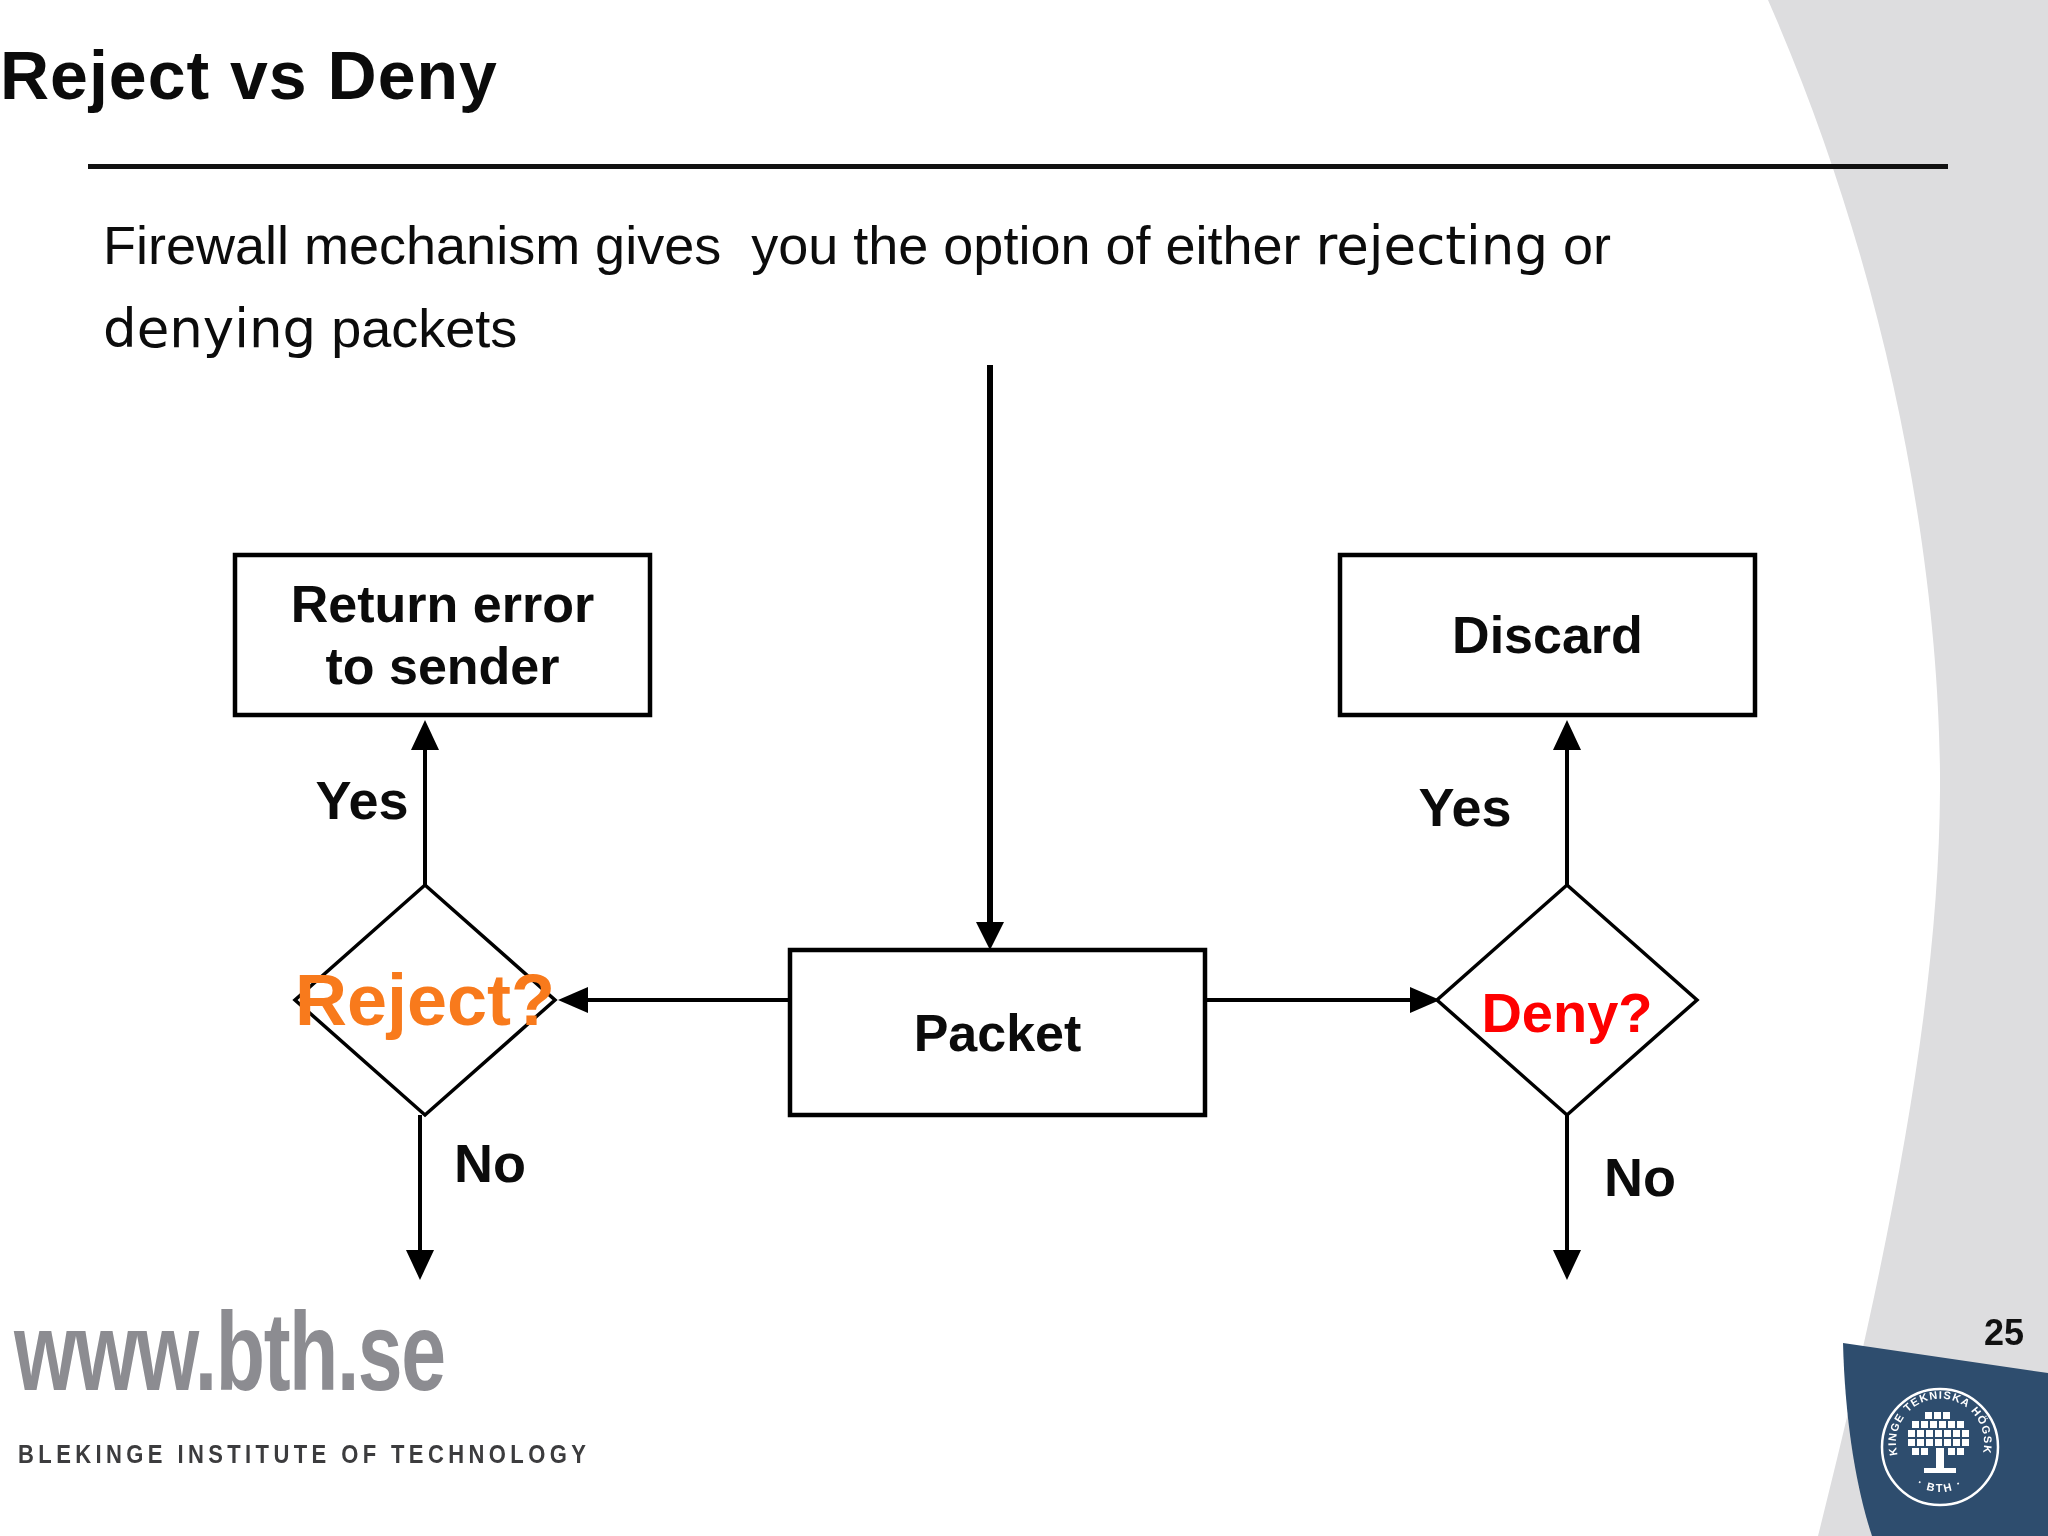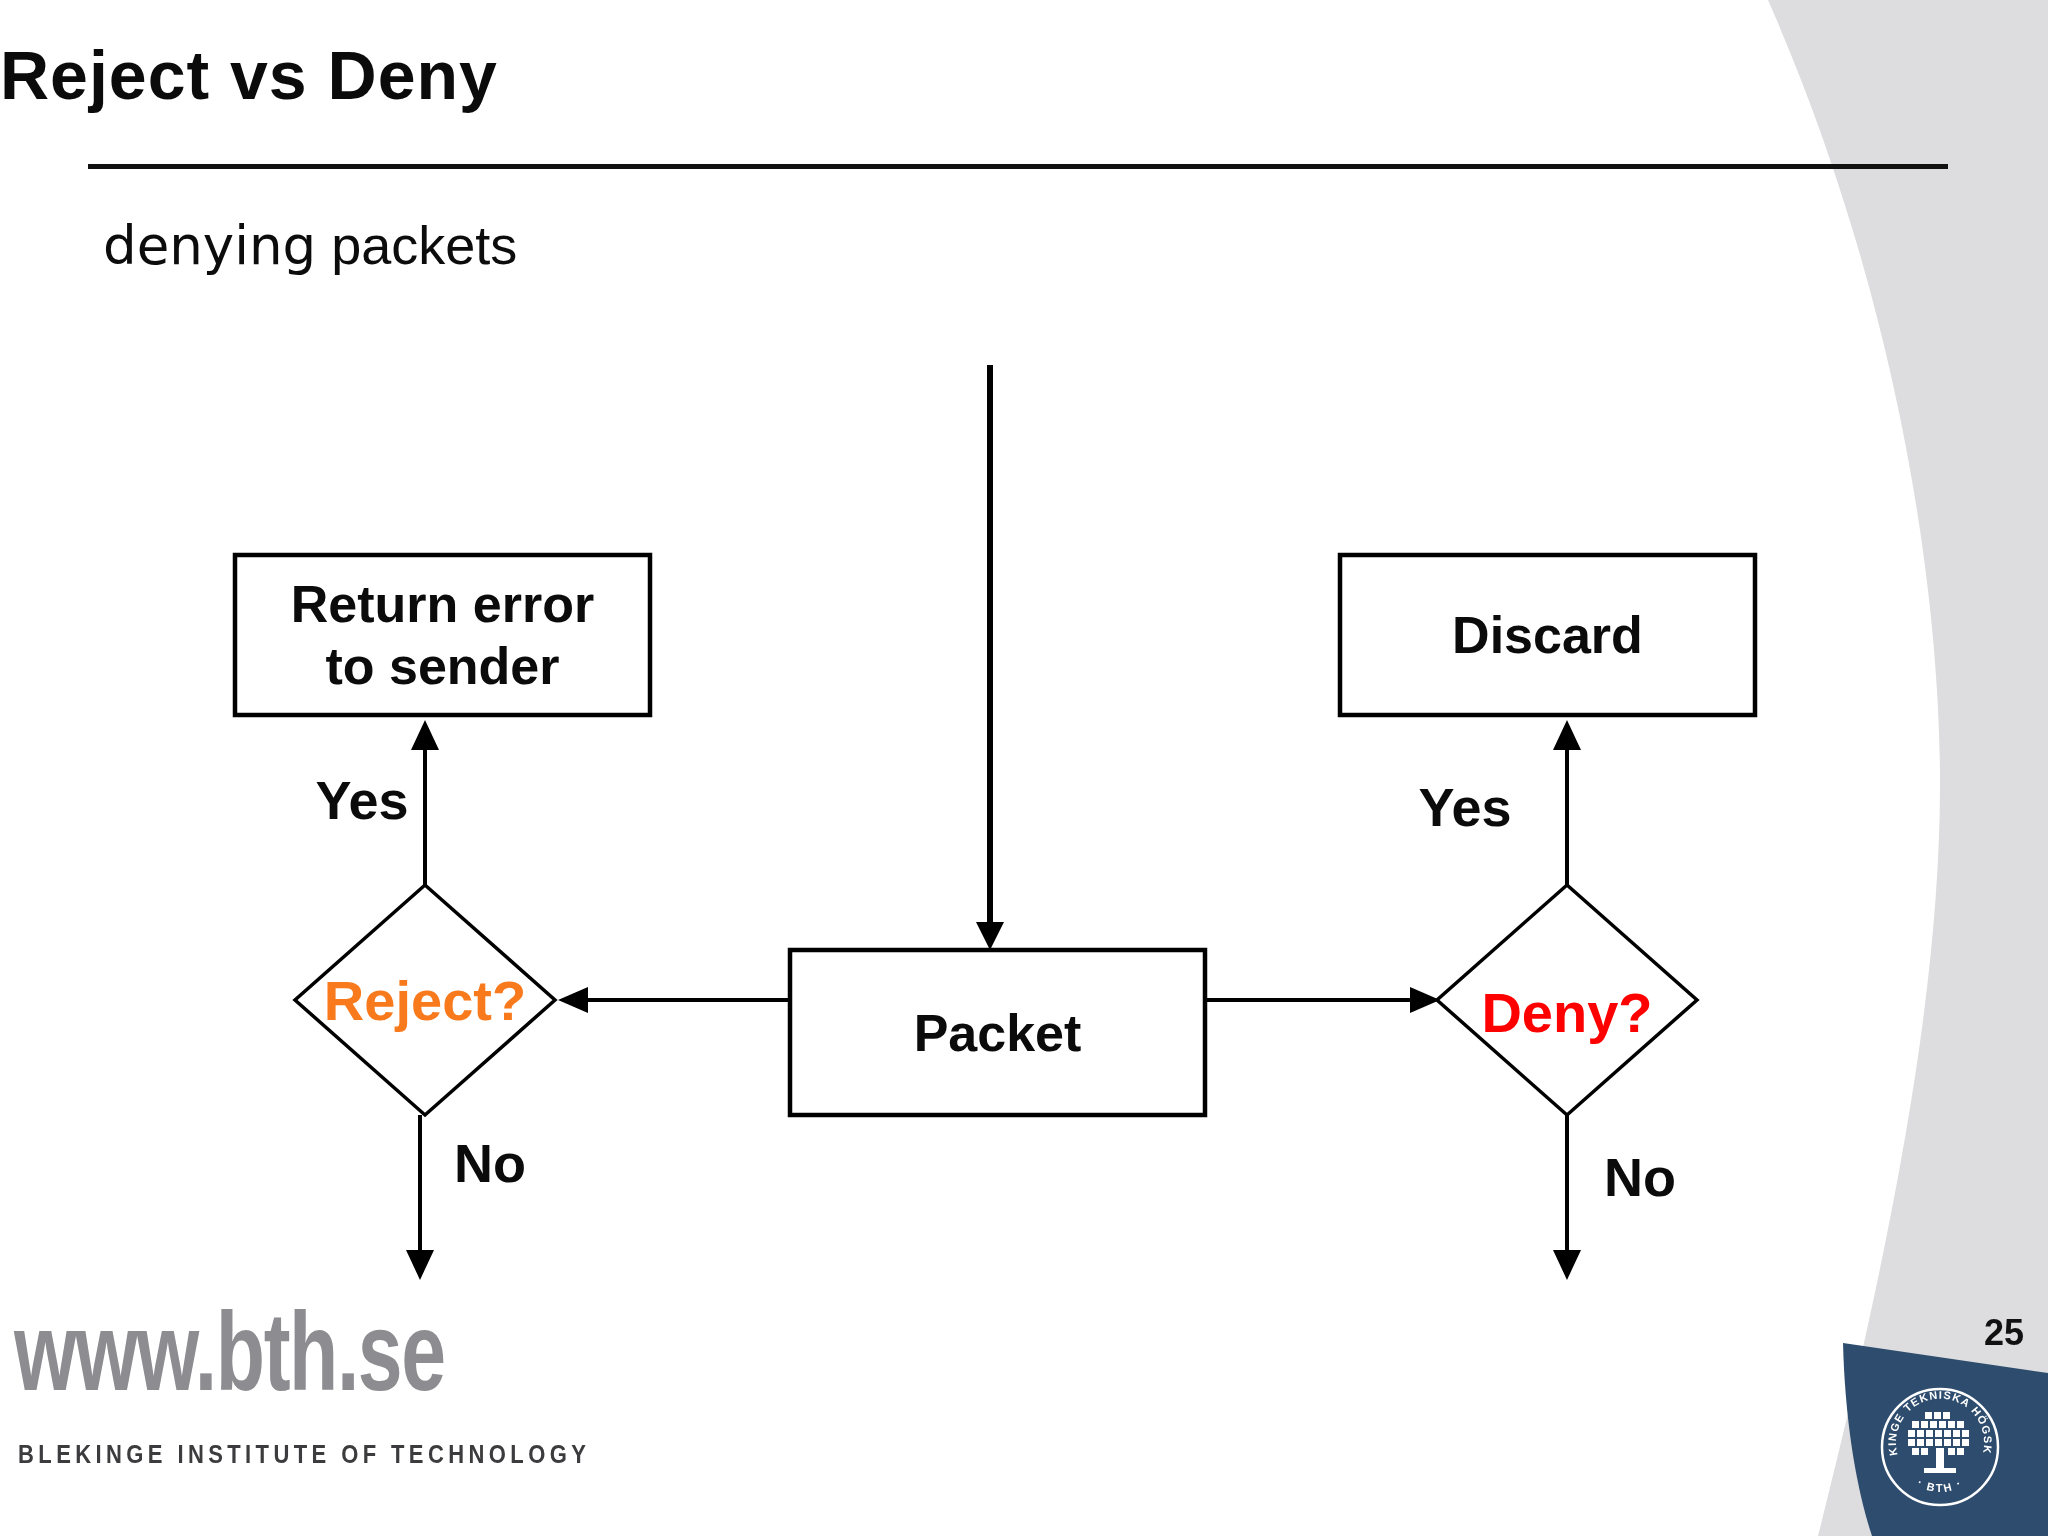--- a/index.html
+++ b/index.html
@@ -30,21 +30,21 @@
   .pline{white-space:pre;}
   .alt-font{font-family:"DejaVu Sans", sans-serif;font-size:53px;}
 
   .boxlabel{
     display:flex;align-items:center;justify-content:center;
     text-align:center;
     font-weight:bold;color:#0b0b0b;
     font-size:52px;line-height:62px;
   }
   .lbl{font-weight:bold;color:#0b0b0b;font-size:54px;text-align:center;}
-  .reject{color:var(--reject,#F87A1C);font-size:56px;}
+  .reject{color:var(--reject,#F87A1C);font-size:72px;}
   .deny{color:var(--deny,#FE0000);font-size:56px;}
 
   .pagenum{
     right:24px;top:1312px;
     font-size:36px;font-weight:bold;color:#111;
   }
   .bth-url{
     left:14px;top:1296px;
     font-size:112px;font-weight:bold;
     color:var(--logo-gray,#8C8C91);
@@ -148,20 +148,21 @@
     <line x1="420" y1="1115" x2="420" y2="1260" stroke-width="4"></line>
     <polygon points="420,1280 406,1250 434,1250" fill="#000" stroke="none"></polygon>
     <line x1="1567" y1="1115" x2="1567" y2="1260" stroke-width="4"></line>
     <polygon points="1567,1280 1553,1250 1581,1250" fill="#000" stroke="none"></polygon>
   </svg>
 
   <div class="abs title">Reject vs Deny</div>
   <div class="abs rule"></div>
 
   <div class="abs para">
+    <div class="pline"><span>Firewall mechanism gives  you the option of either </span><span class="alt-font">rejecting</span><span> or</span></div>
     <div class="pline"><span class="alt-font">denying</span><span> packets</span></div>
   </div>
 
   <div class="abs boxlabel" style="left:235px;top:555px;width:415px;height:160px;">
     <div>
         <div>Return error</div>
         <div>to sender</div>
       </div>
   </div>
   <div class="abs boxlabel" style="left:1340px;top:555px;width:415px;height:160px;">Discard</div>

